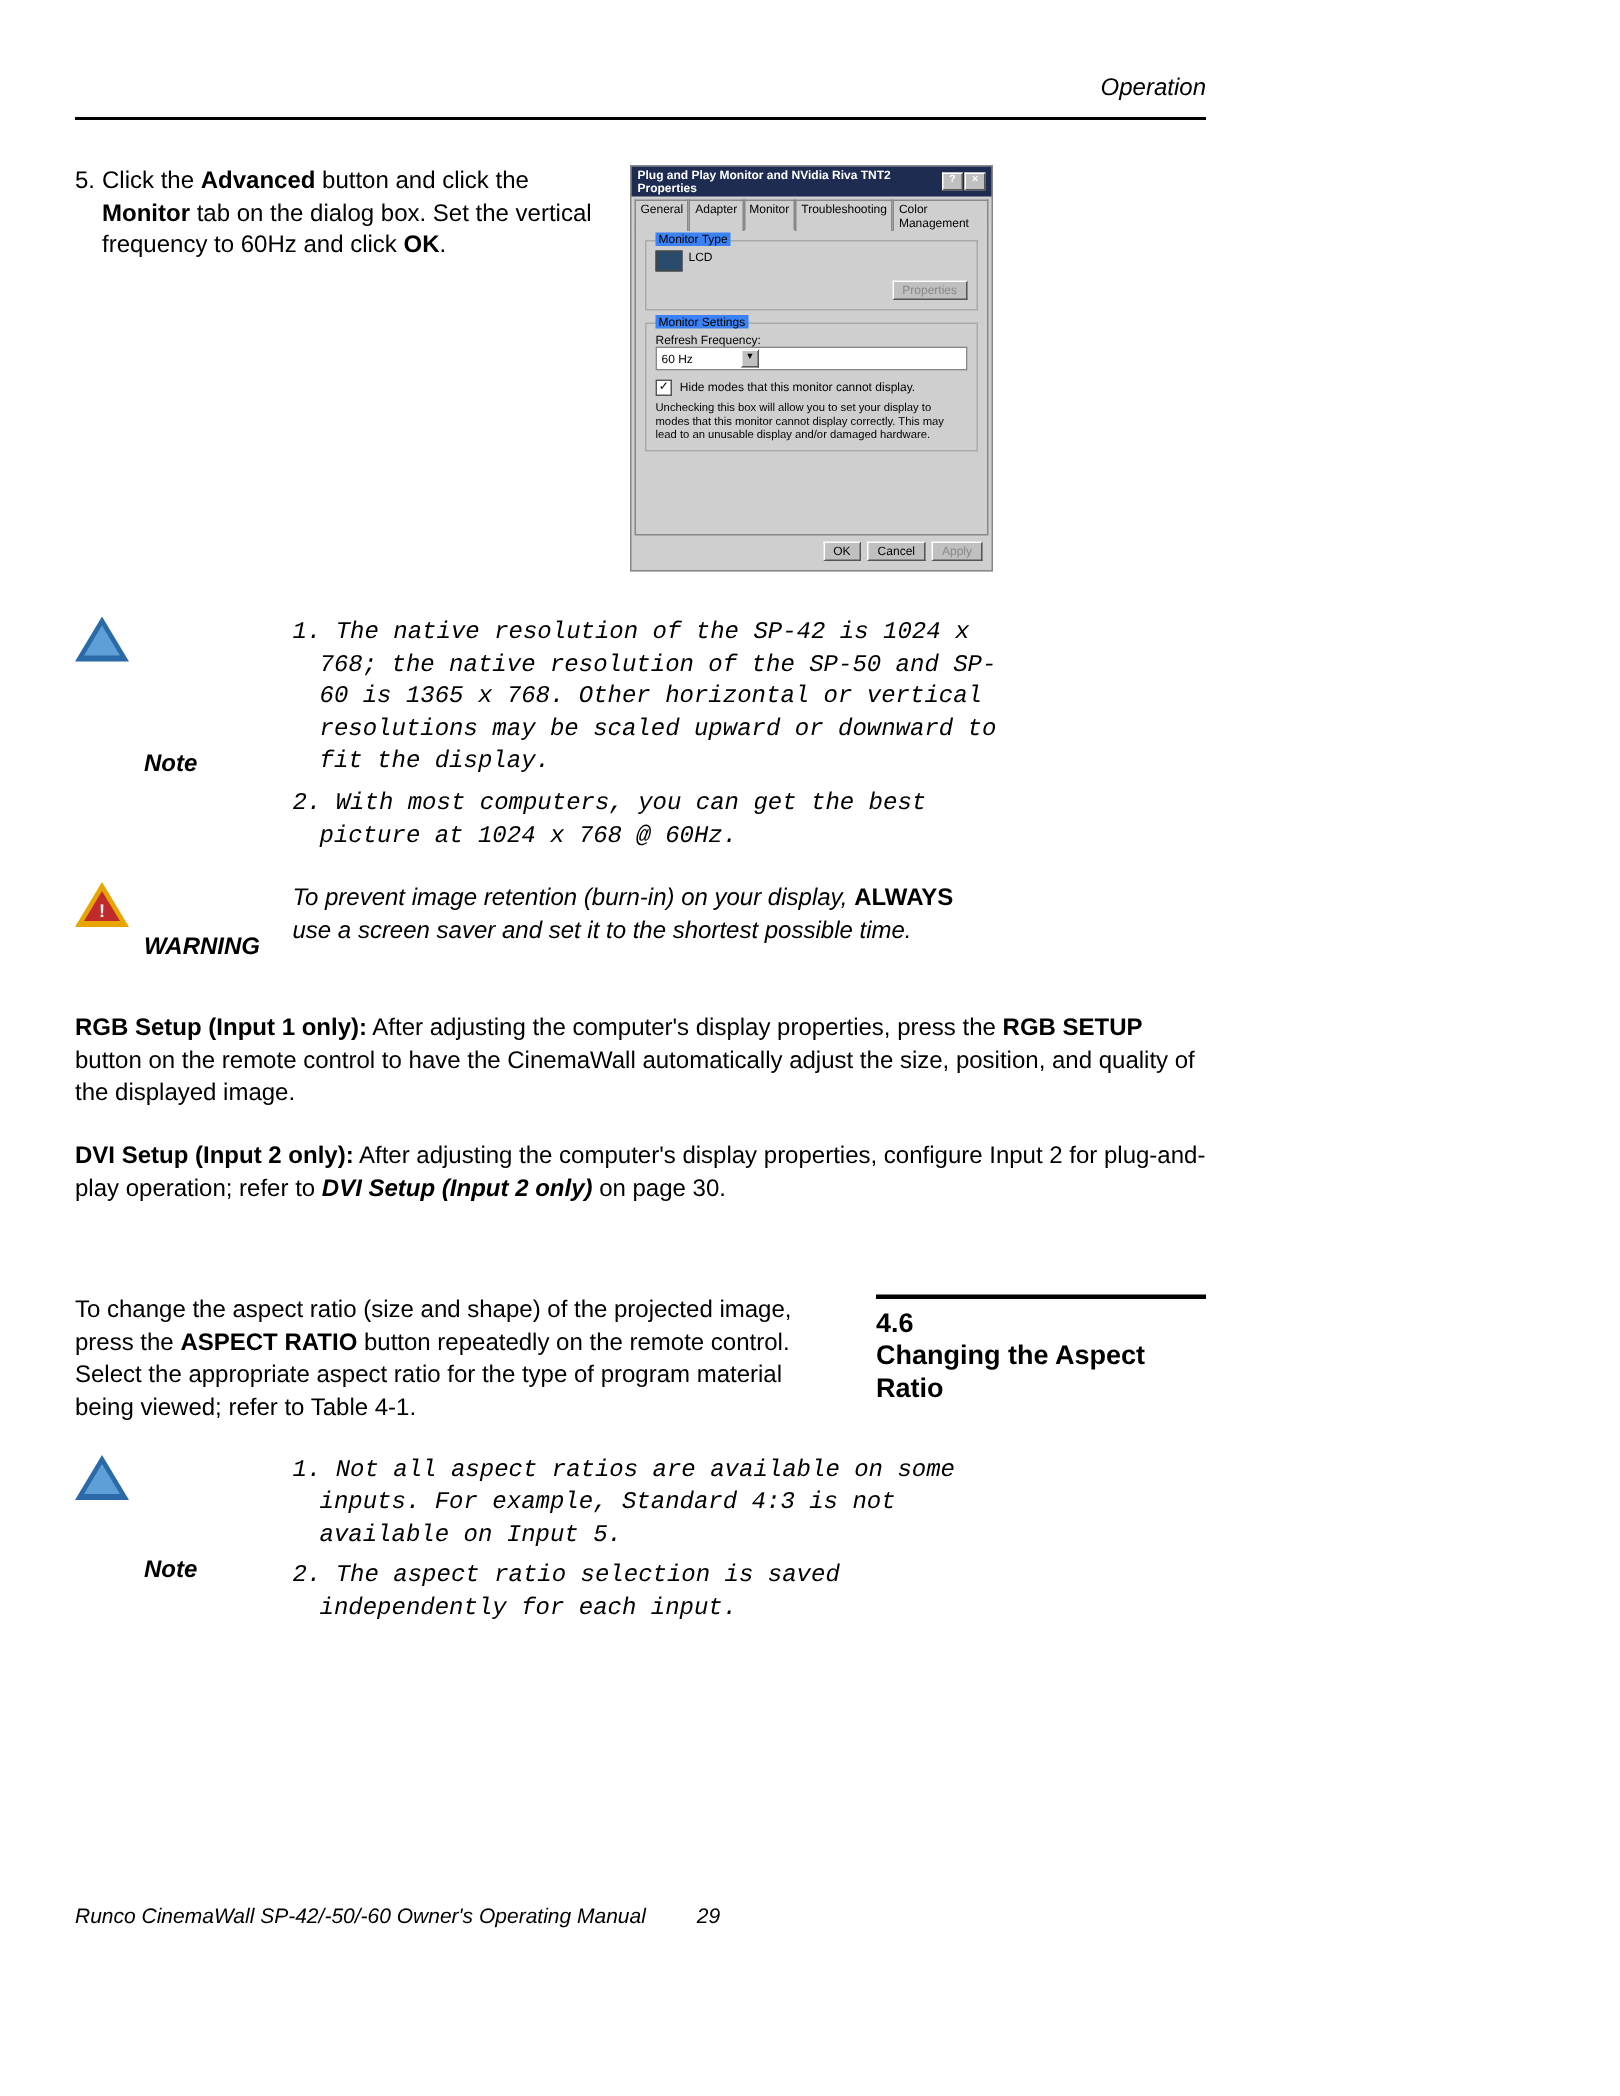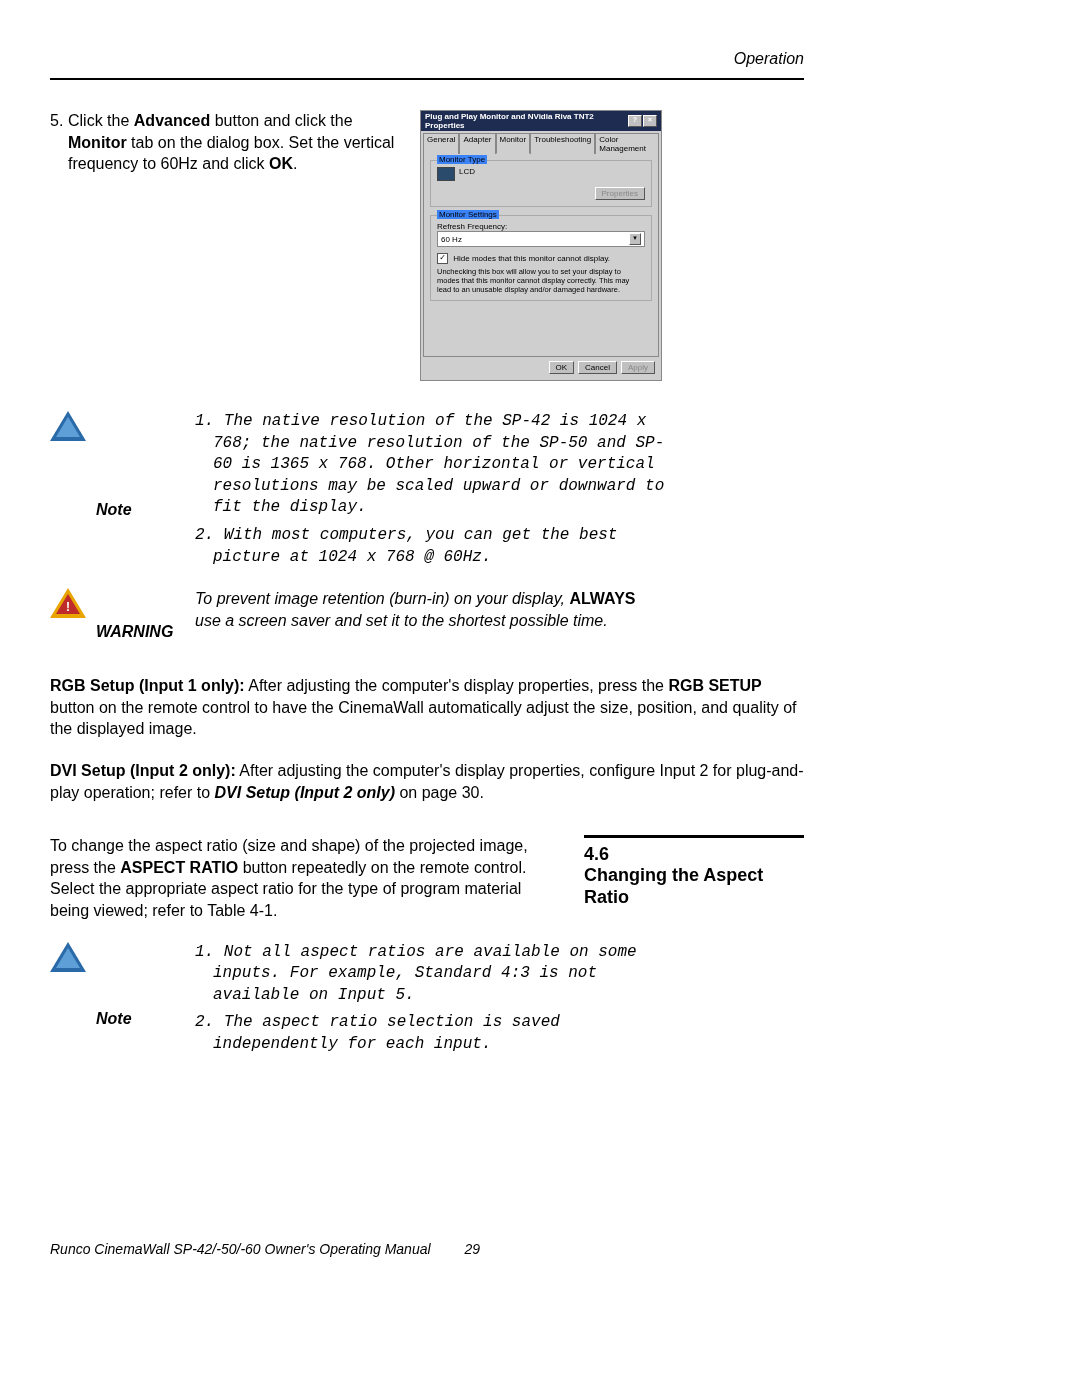--- a/index.html
+++ b/index.html
@@ -119,21 +119,21 @@
     border-right-color:#555; border-bottom-color:#555;
     font-size: 8px;
     padding: 1px 6px;
   }
   .prop-btn.disabled, .dlg-btn.disabled { color: #888; }
   .prop-btn-row { text-align: right; margin-top: 6px; }
   .dd {
     border: 1px solid #888;
     background: #fff;
     padding: 1px 3px;
-    display: flex; justify-content: space-between; align-items: center;
+    display: flex; align-items: center;
     font-size: 8px;
     gap: 32px;
   }
   .dd-arrow {
     width: 10px; height: 10px;
     background: #c0c0c0;
     border: 1px solid #fff;
     border-right-color:#555; border-bottom-color:#555;
     text-align: center;
     line-height: 8px;
@@ -212,21 +212,21 @@
   .note-body p { margin: 0 0 6px 18px; text-indent: -18px;}
   .warn-body { font-style: italic; font-size: 16px; line-height: 1.35; flex:1;}
   .body-para {
     font-size: 16px;
     line-height: 1.35;
     margin-top: 34px;
   }
   .body-para p { margin: 0 0 20px 0; }
   .section-split {
     display: flex;
-    margin-top: 32px;
+    margin-top: 60px;
     gap: 26px;
   }
   .section-left { flex: 1; font-size:16px; line-height:1.35;}
   .section-right {
     width: 220px;
     flex: 0 0 220px;
   }
   .section-right hr {
     border: none;
     border-top: 3px solid #000;

